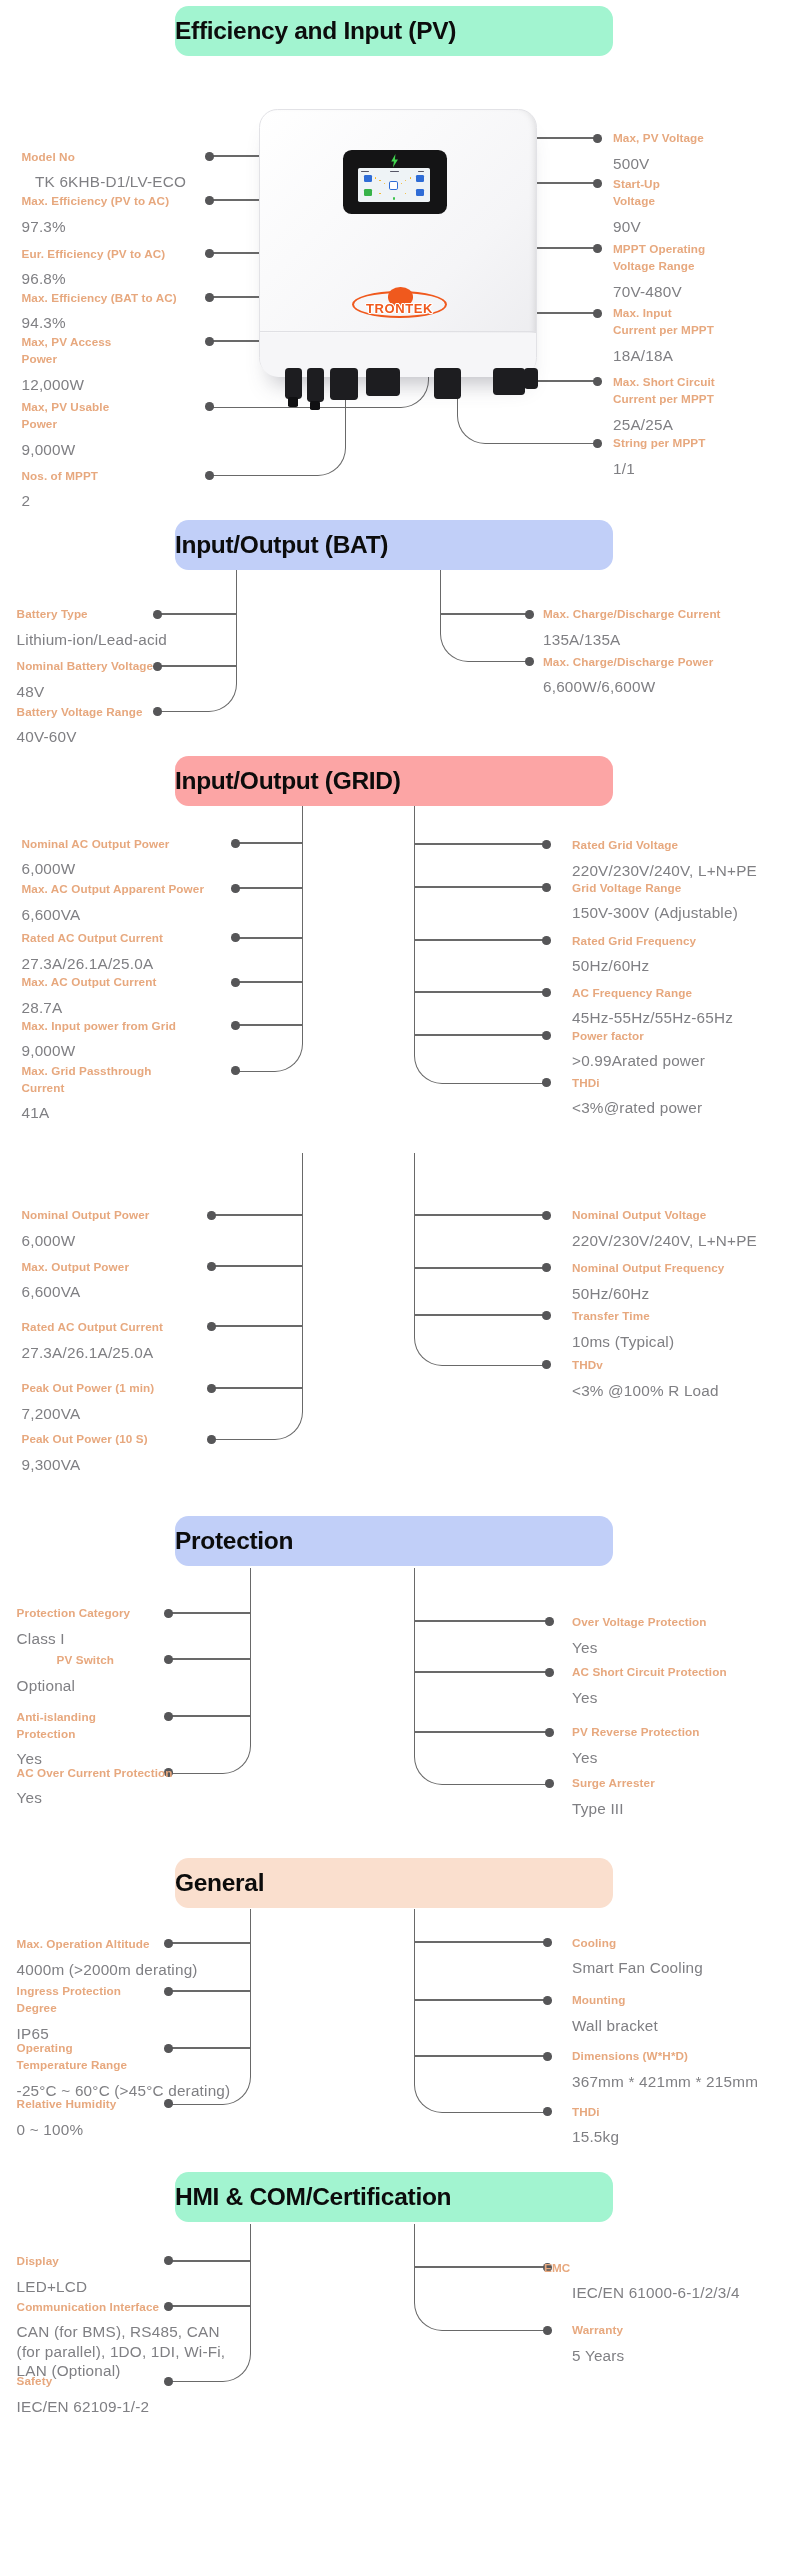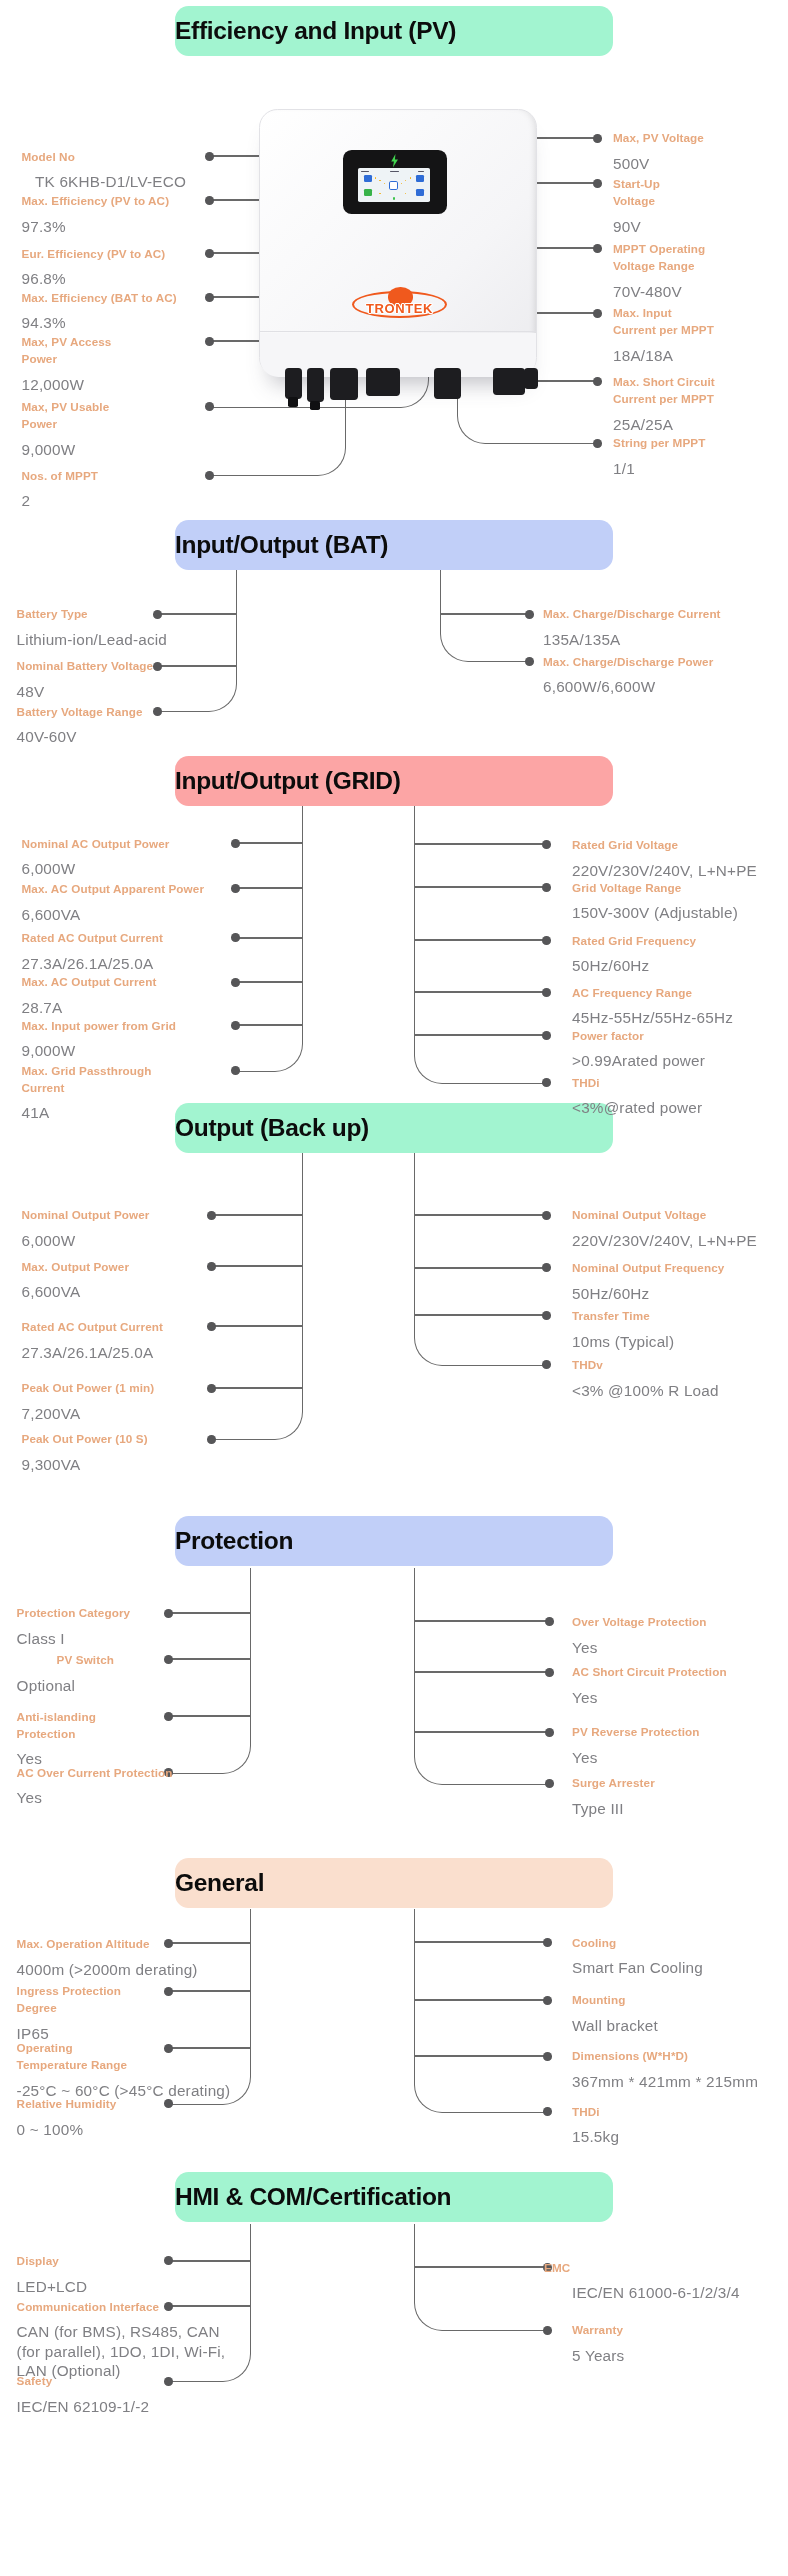--- a/index.html
+++ b/index.html
@@ -218,23 +218,20 @@
     <div class="lbl" style="left: 572px; top: 984px;">AC Frequency Range</div>
     <div class="val" style="left: 572px; top: 1008px;">45Hz-55Hz/55Hz-65Hz</div>
     <div class="cline" style="left: 414px; top: 1034px; width: 132px;"></div>
     <div class="cdot" style="left: 542px; top: 1031px;"></div>
     <div class="lbl" style="left: 572px; top: 1027px;">Power factor</div>
     <div class="val" style="left: 572px; top: 1051px;">&gt;0.99Arated power</div>
     <div class="cstem-r" style="left: 414px; top: 806px; width: 132px; height: 278px;"></div>
     <div class="cdot" style="left: 542px; top: 1078px;"></div>
     <div class="lbl" style="left: 572px; top: 1074px;">THDi</div>
     <div class="val" style="left: 572px; top: 1098px;">&lt;3%@rated power</div>
-    <div class="hdr" style="top: 1103px; background: rgb(162, 244, 208);">
-      <div class="hdr-title">Output (Back up)</div>
-    </div>
     <div class="cline" style="left: 212px; top: 1214px; width: 91px;"></div>
     <div class="cdot" style="left: 207px; top: 1211px;"></div>
     <div class="lbl" style="left: 21.5px; top: 1206px;">Nominal Output Power</div>
     <div class="val" style="left: 21.5px; top: 1231px;">6,000W</div>
     <div class="cline" style="left: 212px; top: 1265px; width: 91px;"></div>
     <div class="cdot" style="left: 207px; top: 1262px;"></div>
     <div class="lbl" style="left: 21.5px; top: 1258px;">Max. Output Power</div>
     <div class="val" style="left: 21.5px; top: 1282px;">6,600VA</div>
     <div class="cline" style="left: 212px; top: 1325px; width: 91px;"></div>
     <div class="cdot" style="left: 207px; top: 1322px;"></div>

